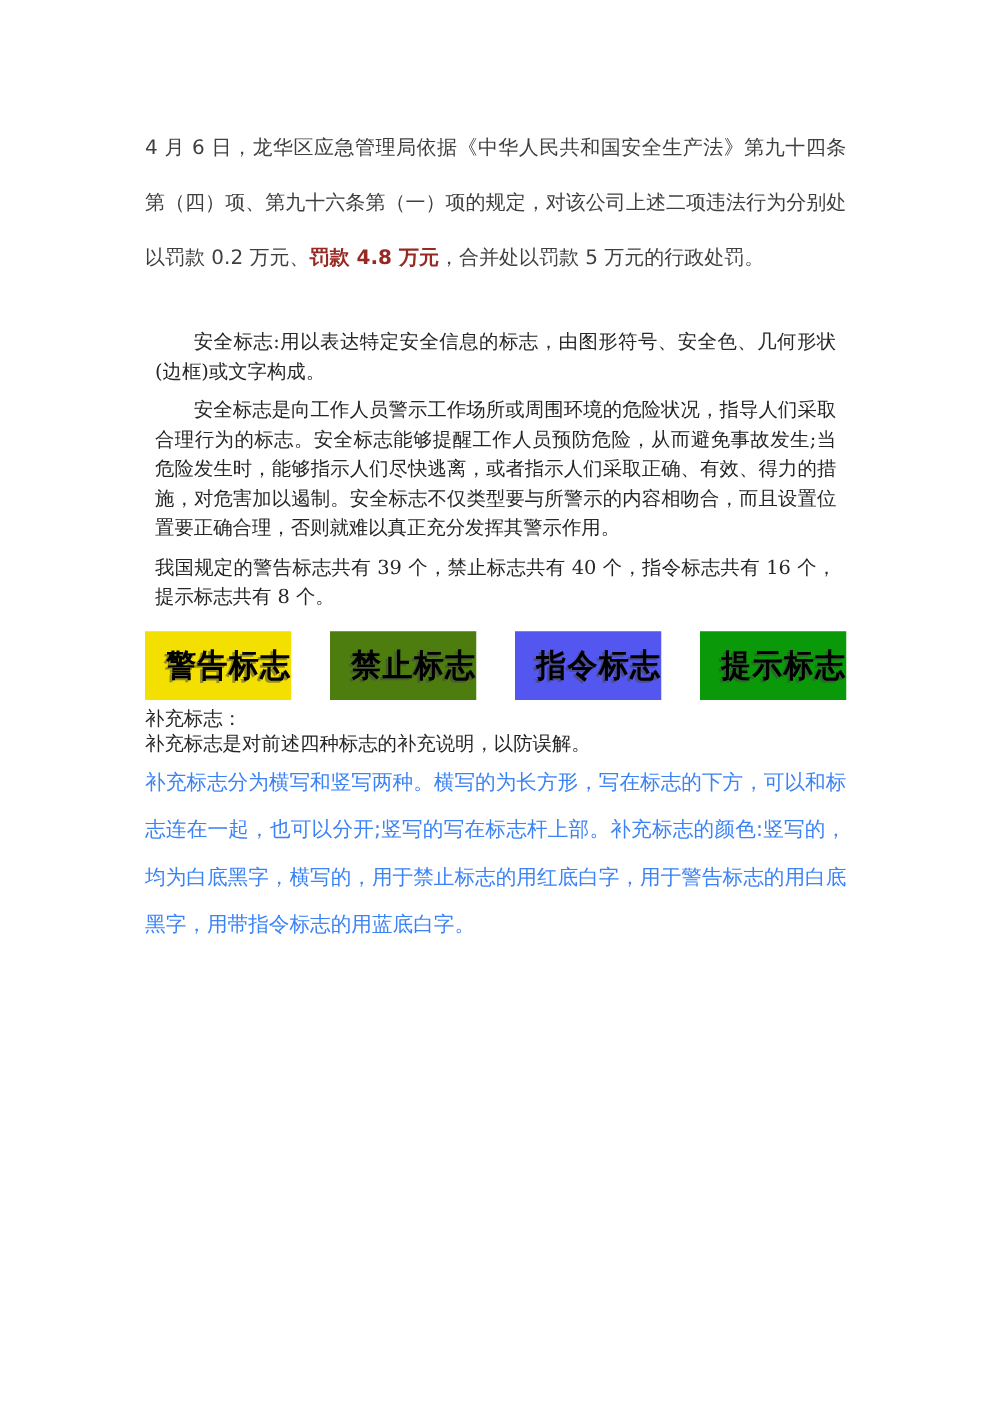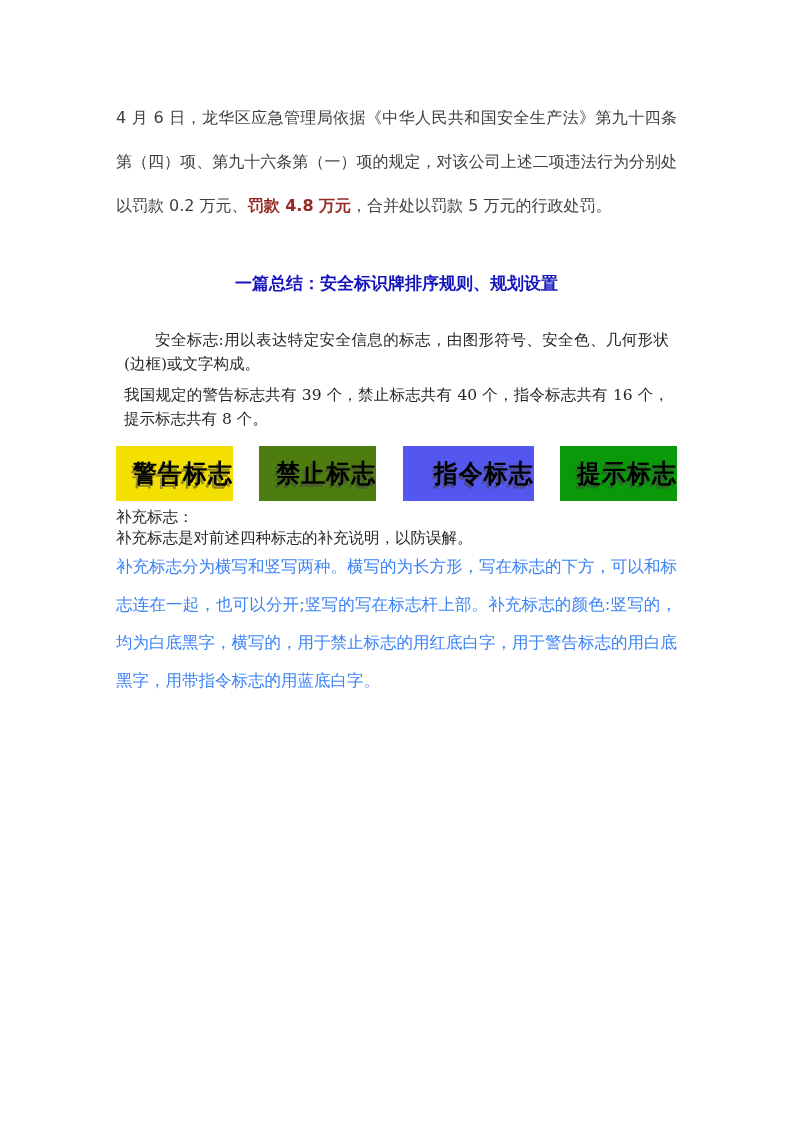--- a/index.html
+++ b/index.html
@@ -94,35 +94,35 @@
   }
 </style>
 </head>
 <body>
 
 <div class="page">
   <div class="content">
 
     <p class="para-top"><span>4 月 6 日，龙华区应急管理局依据《中华人民共和国安全生产法》第九十四条第（四）项、第九十六条第（一）项的规定，对该公司上述二项违法行为分别处以罚款 0.2 万元、</span><span class="fine-highlight" style="color: rgb(150, 42, 35);">罚款 4.8 万元</span><span>，合并处以罚款 5 万元的行政处罚。</span></p>
 
-    <h1 class="heading" style="color: rgb(20, 20, 189);">一篇总结：安全标识牌排序规则、规划设置</h1>
 
     <div class="serif-block">
       <p class="indent">安全标志:用以表达特定安全信息的标志，由图形符号、安全色、几何形状(边框)或文字构成。</p>
+      <p class="indent">安全标志是向工作人员警示工作场所或周围环境的危险状况，指导人们采取合理行为的标志。安全标志能够提醒工作人员预防危险，从而避免事故发生;当危险发生时，能够指示人们尽快逃离，或者指示人们采取正确、有效、得力的措施，对危害加以遏制。安全标志不仅类型要与所警示的内容相吻合，而且设置位置要正确合理，否则就难以真正充分发挥其警示作用。</p>
       <p>我国规定的警告标志共有 39 个，禁止标志共有 40 个，指令标志共有 16 个，提示标志共有 8 个。</p>
     </div>
 
     <div class="badge-row">
       <div class="badge" style="background: rgb(243, 224, 0);">
         <span class="badge-label">警告标志</span>
       </div>
       <div class="badge" style="background: #4d7c0f;">
         <span class="badge-label">禁止标志</span>
       </div>
-      <div class="badge" style="background: rgb(84, 86, 240); padding-left: 14px;">
+      <div class="badge" style="background: rgb(84, 86, 240);">
         <span class="badge-label">指令标志</span>
       </div>
       <div class="badge" style="background: rgb(9, 153, 9);">
         <span class="badge-label">提示标志</span>
       </div>
     </div>
 
     <div class="supplement">
       <p>补充标志：</p>
       <p>补充标志是对前述四种标志的补充说明，以防误解。</p>

